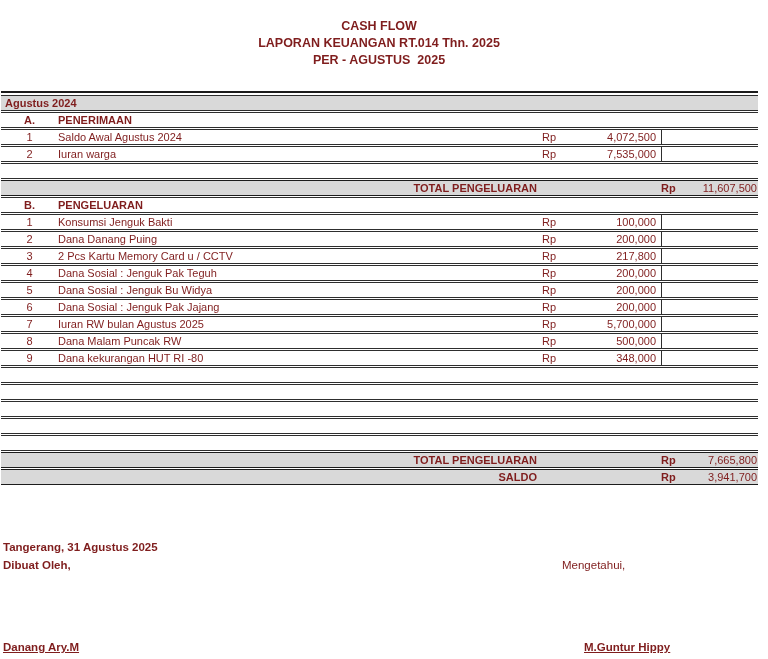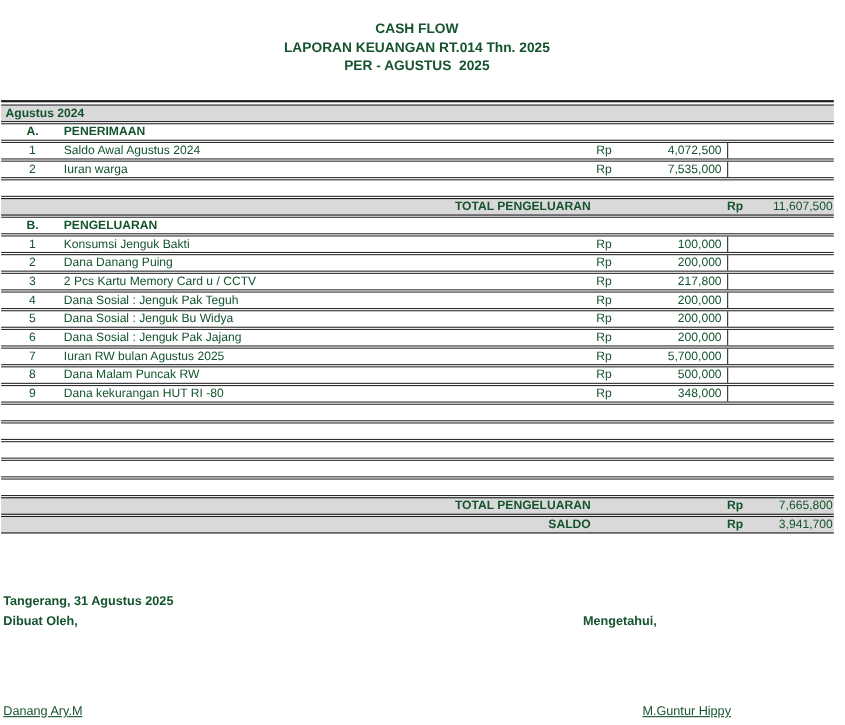--- a/index.html
+++ b/index.html
@@ -1,21 +1,21 @@
 <!DOCTYPE html>
 <html><head>
 <meta charset="utf-8">
 <style>
   html,body{margin:0;padding:0;background:#ffffff;}
   .page{
     position:relative;
     width:768px;height:659px;
     background:#ffffff;
     font-family:"Liberation Sans", sans-serif;
-    color:#14532d;
+    color:#7f1d1d;
     overflow:hidden;
   }
   
   .title-block{
     position:absolute;top:18px;left:0;right:10px;
     text-align:center;font-weight:bold;font-size:12.5px;line-height:17px;
   }
   .title-line3{white-space:pre;}
   
   .sheet-table{position:absolute;top:91px;left:1px;width:757px;}
@@ -38,22 +38,22 @@
   .c-amt{width:78px;flex:none;text-align:right;}
   .c-gap{width:5px;flex:none;align-self:stretch;}
   .c-rest{width:96px;flex:none;align-self:stretch;border-left:1px solid #2e2e2e;}
   .t-label{width:536px;flex:none;text-align:right;font-weight:bold;}
   .t-spacer{flex:1;}
   .t-rp{width:30px;flex:none;font-weight:bold;}
   .t-amt{width:66px;flex:none;text-align:right;font-weight:normal;padding-right:1px;}
   
   .f-place{position:absolute;left:3px;top:541px;font-size:11.5px;font-weight:bold;}
   .f-prepared{position:absolute;left:3px;top:559px;font-size:11.5px;font-weight:bold;}
-  .f-ack{position:absolute;left:516px;top:559px;font-size:11.5px;font-weight:bold;padding-left:14px;}
-  .sig{font-size:11.5px;font-weight:normal;text-decoration:underline;}
+  .f-ack{position:absolute;left:548px;top:559px;font-size:11.5px;font-weight:normal;padding-left:14px;}
+  .sig{font-size:11.5px;font-weight:bold;text-decoration:underline;}
   .sig-left{position:absolute;left:3px;top:641px;}
   .sig-right{position:absolute;left:540px;top:641px;padding-left:44px;}
 </style>
 </head>
 <body>
 
 <div class="page">
 
   <div class="title-block">
     <div>CASH FLOW</div>

